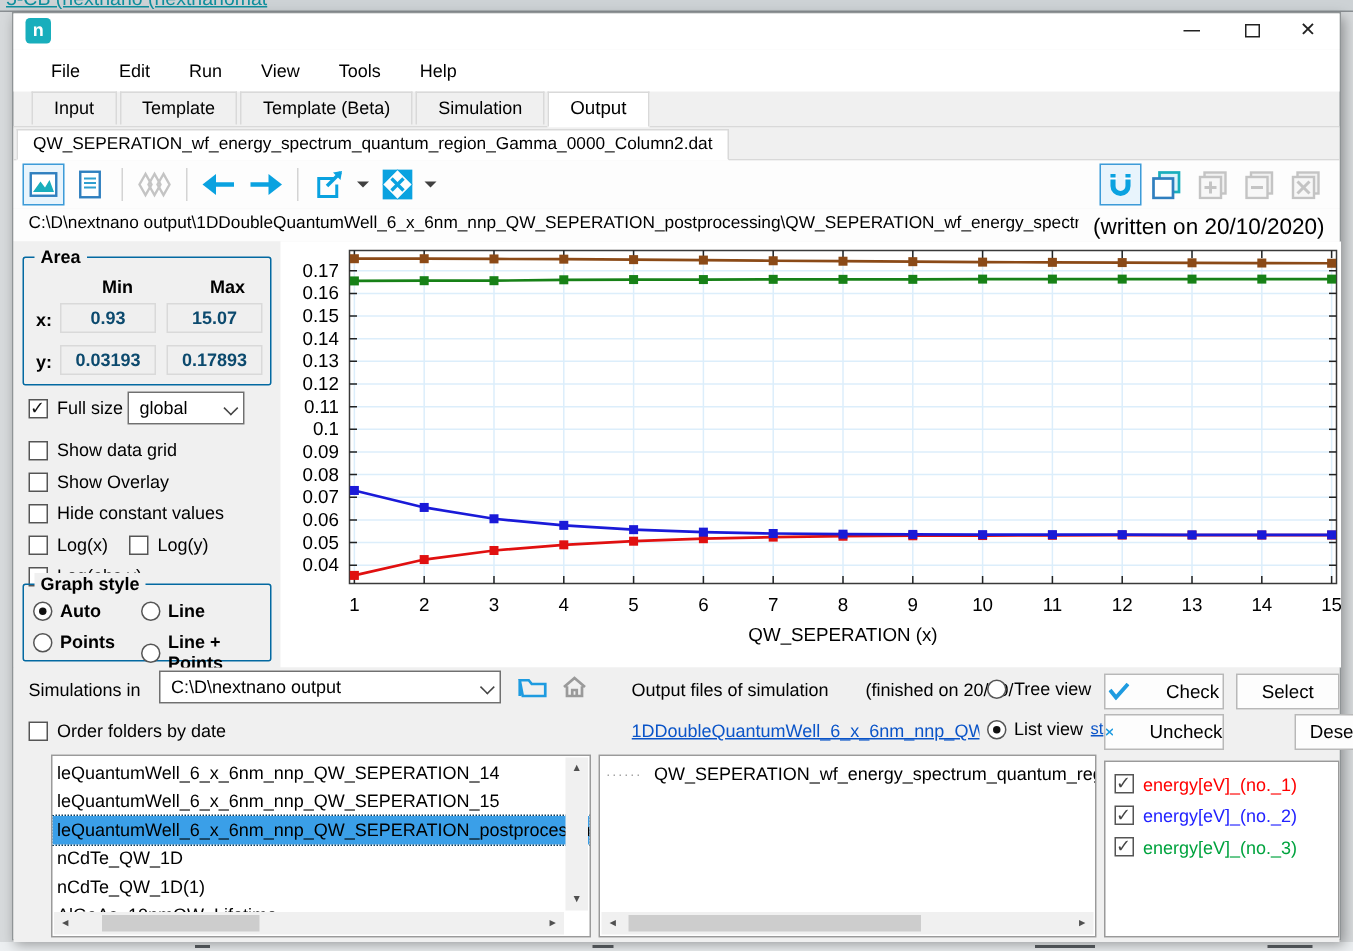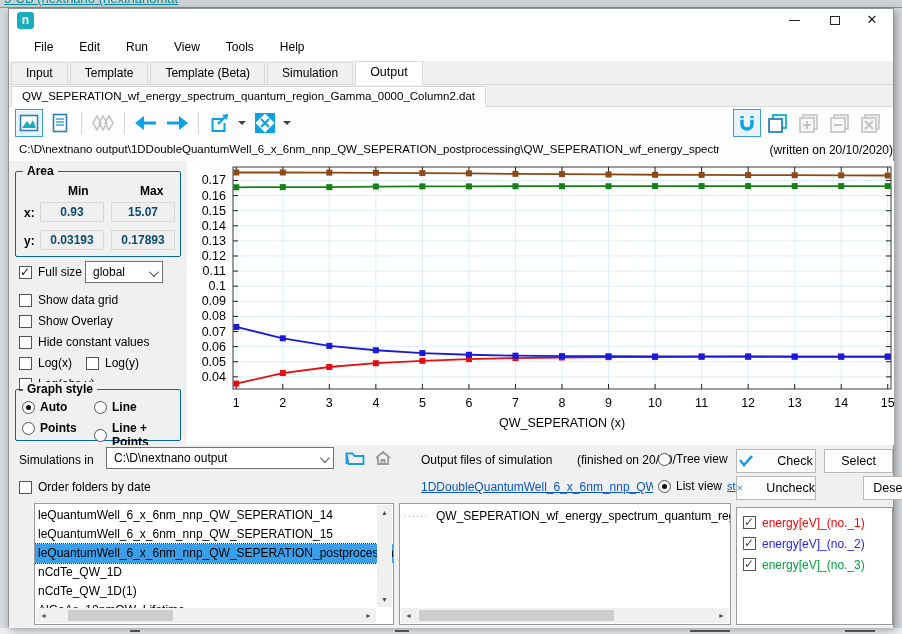--- a/index.html
+++ b/index.html
@@ -26,40 +26,40 @@
   .winbtn { top:0; width:34px; height:24px; text-align:center; line-height:22px; font-size:12px; color:#222; }
   #btn-min { right:82px; } #btn-max { right:41px; } #btn-close { right:4px; font-size:13px; }
   #btn-max b { display:inline-block; width:10px; height:9px; border:1px solid #222; margin-top:7px; }
   #btn-min b { display:inline-block; width:11px; border-top:1px solid #222; margin-bottom:3px; }
 
   
   #menubar { left:0; top:24px; width:100%; height:28px; background:#fff; display:flex; align-items:center; padding-left:14px; gap:4px; }
   .menu-item { padding:4px 11px; }
 
   
-  #tabs { left:0; top:52px; width:100%; height:24px; border-bottom:1px solid #d9d9d9; display:flex; align-items:center; padding-left:2px; }
+  #tabs { left:0; top:52px; width:100%; height:24px; border-bottom:1px solid #d9d9d9; display:flex; align-items:flex-start; padding-left:12px; }
   .tab { height:22px; padding:3px 14px 0; background:#f0f0f0; border:1px solid #d9d9d9; border-bottom:none; margin-right:2px; font-size:12px; }
   .tab.active { background:#fff; height:24px; margin-bottom:-1px; border-bottom:1px solid #fff; font-size:12.5px; }
 
   
   #subtabrow { left:0; top:76px; width:100%; height:22px; border-bottom:1px solid #d9d9d9; background:#f0f0f0; }
   #subtab { left:2px; top:1px; height:21px; background:#fff; border:1px solid #d9d9d9; border-bottom:1px solid #fff; padding:3px 10px 0; font-size:11.5px; white-space:nowrap; }
 
   
   #toolbar { left:0; top:98px; width:100%; height:32px; background:#fdfdfd; display:flex; align-items:center; padding-left:6px; gap:3px; }
   .tbtn { width:28px; height:28px; display:flex; align-items:center; justify-content:center; }
   .tbtn.sel { border:1px solid #3d9bd8; background:#e8f4fc; }
   .tsep { width:1px; height:22px; background:#d4d4d4; margin:0 4px; }
   .caret { width:0; height:0; border-left:4px solid transparent; border-right:4px solid transparent; border-top:4px solid #404040; margin:0 2px 0 1px; }
   #tb-right { margin-left:auto; display:flex; align-items:center; gap:3px; padding-right:8px; }
 
   
   #pathline { left:0; top:130px; width:100%; height:22px; background:#fdfdfd; }
   #pathtext { left:10px; top:4px; font-size:11.5px; white-space:nowrap; max-width:700px; overflow:hidden; }
-  #written { right:0; top:4px; font-size:12px; }
+  #written { right:10px; top:4px; font-size:15px; }
 
   
   #leftpanel { left:0; top:152px; width:178px; height:284px; background:#f0f0f0; }
   .groupbox { position:absolute; border:1px solid #0369a1; border-radius:2px;font-weight:bold; }
   .grouplabel { position:absolute; top:-8px; left:7px; background:#f0f0f0; padding:0 4px; }
   #area-box { left:6px; top:10px; width:166px; height:86px; }
   .colhead { position:absolute; top:12px; font-size:12px; }
   .axis-lab { position:absolute; font-size:12px; }
   .field { position:absolute; height:20px; background:#efefef; border:1px solid #d9d9d9; color:#0c4a6e; text-align:center; line-height:18px; font-size:12px; }
   .cbrow { position:absolute; display:flex; align-items:center; gap:6px; }

